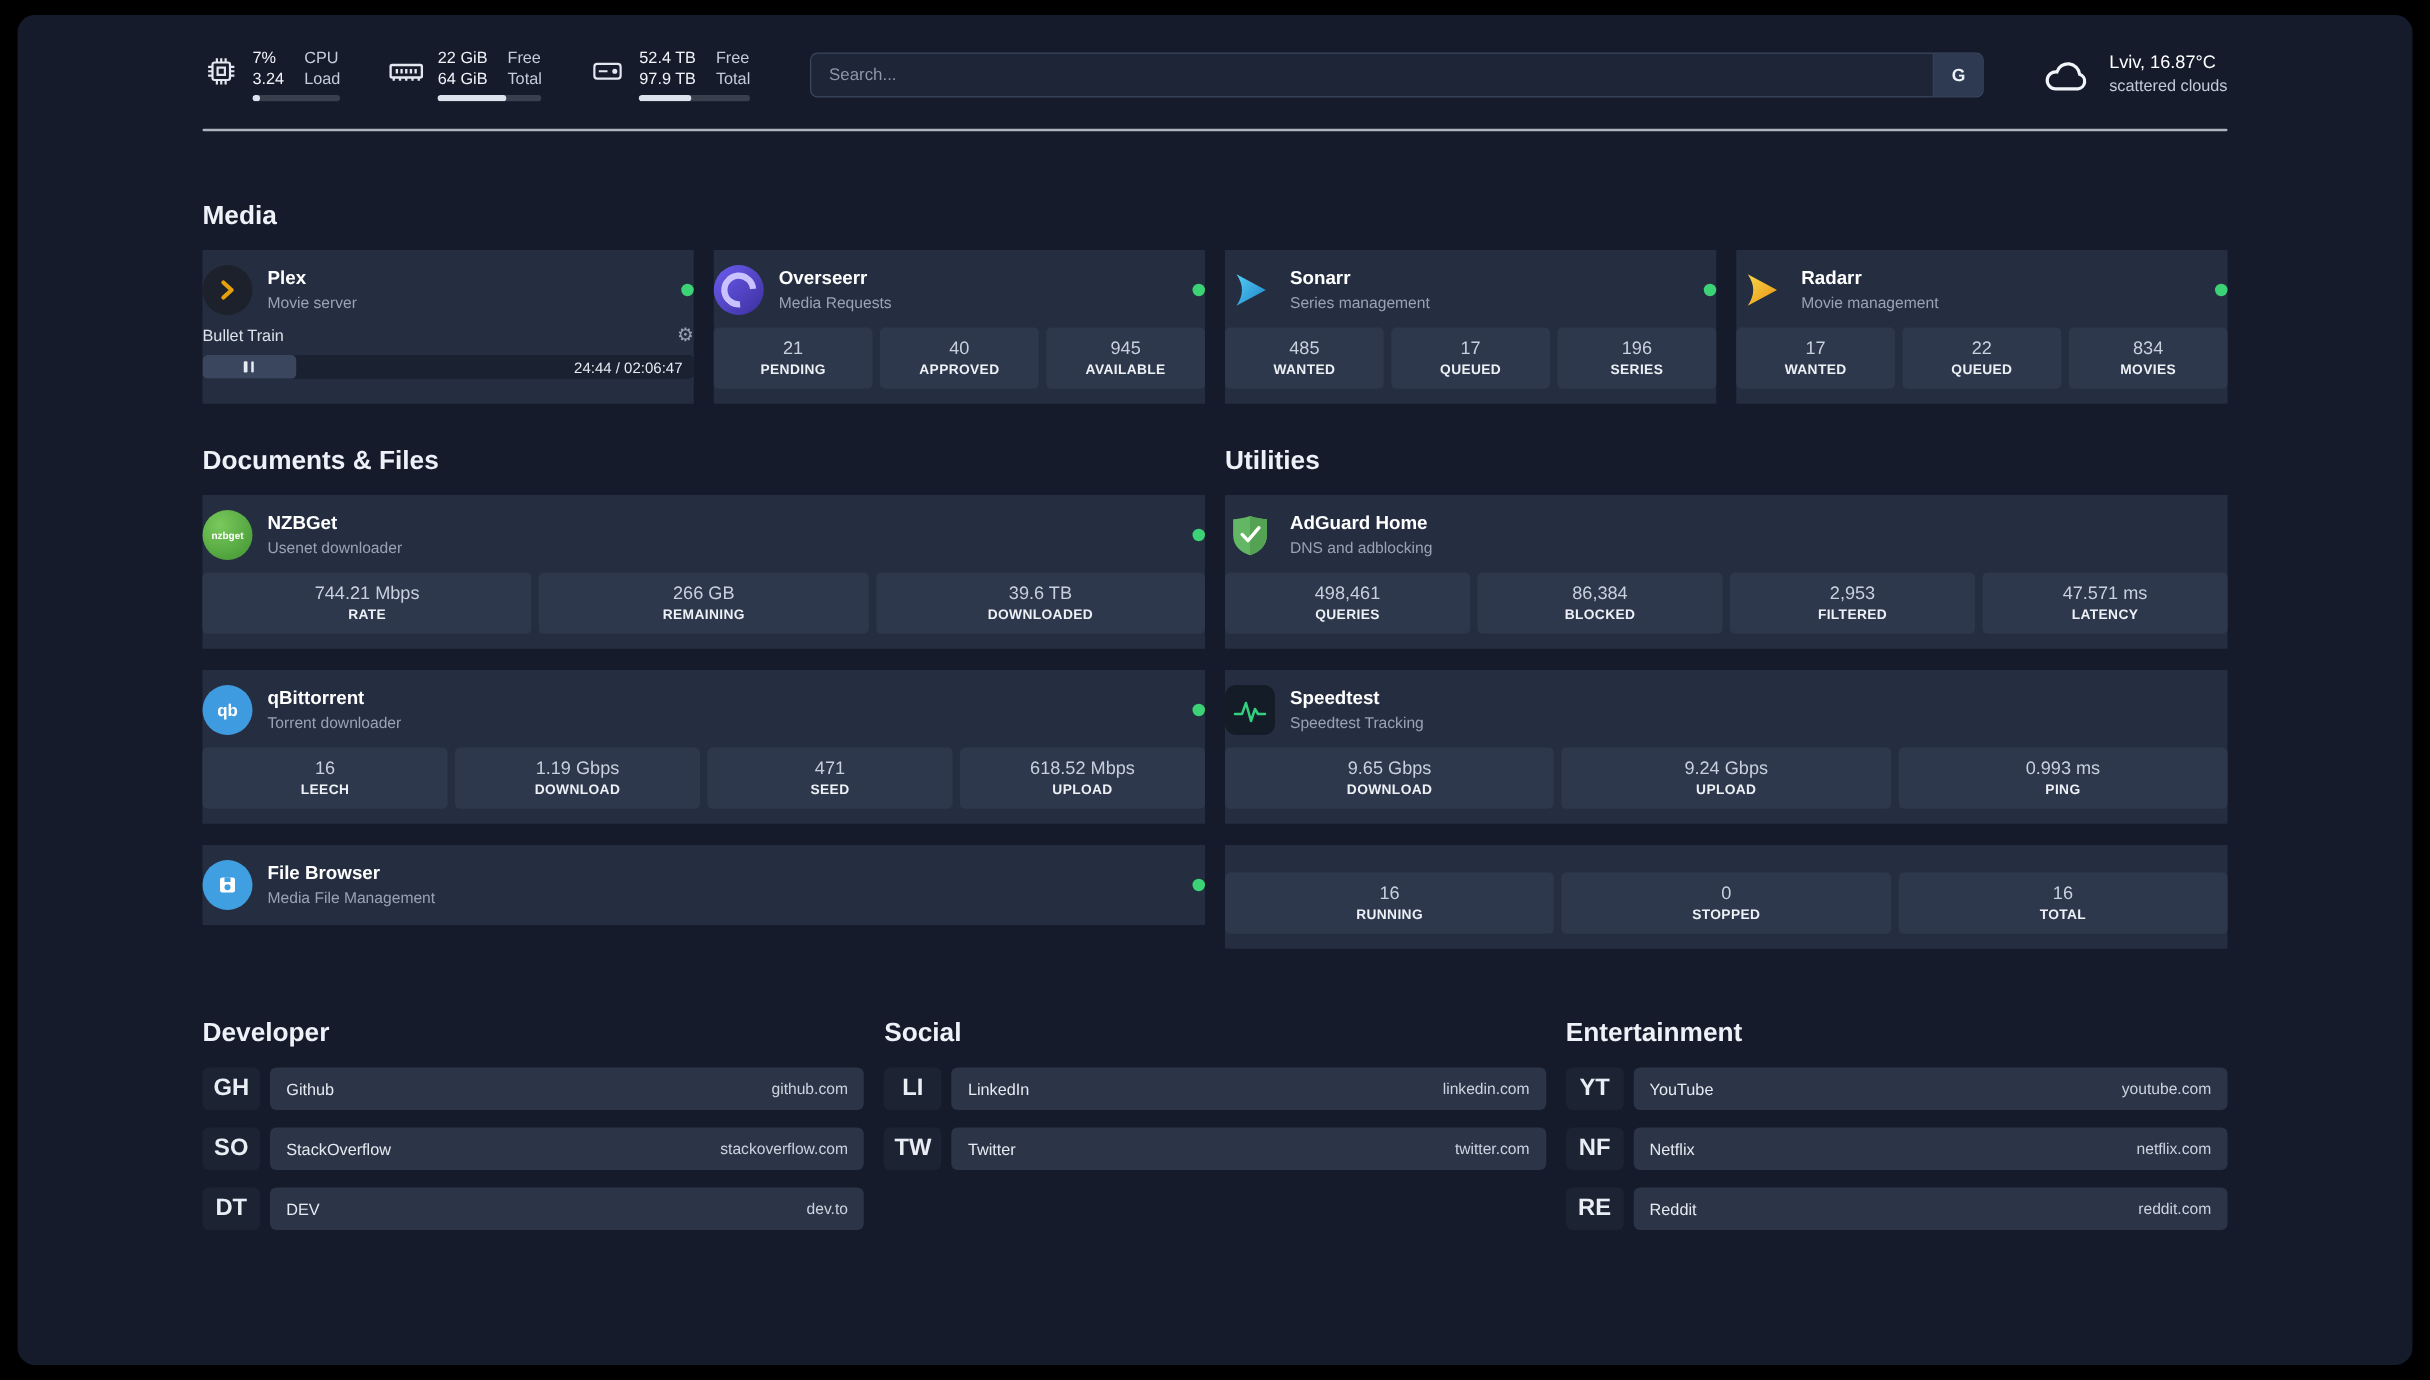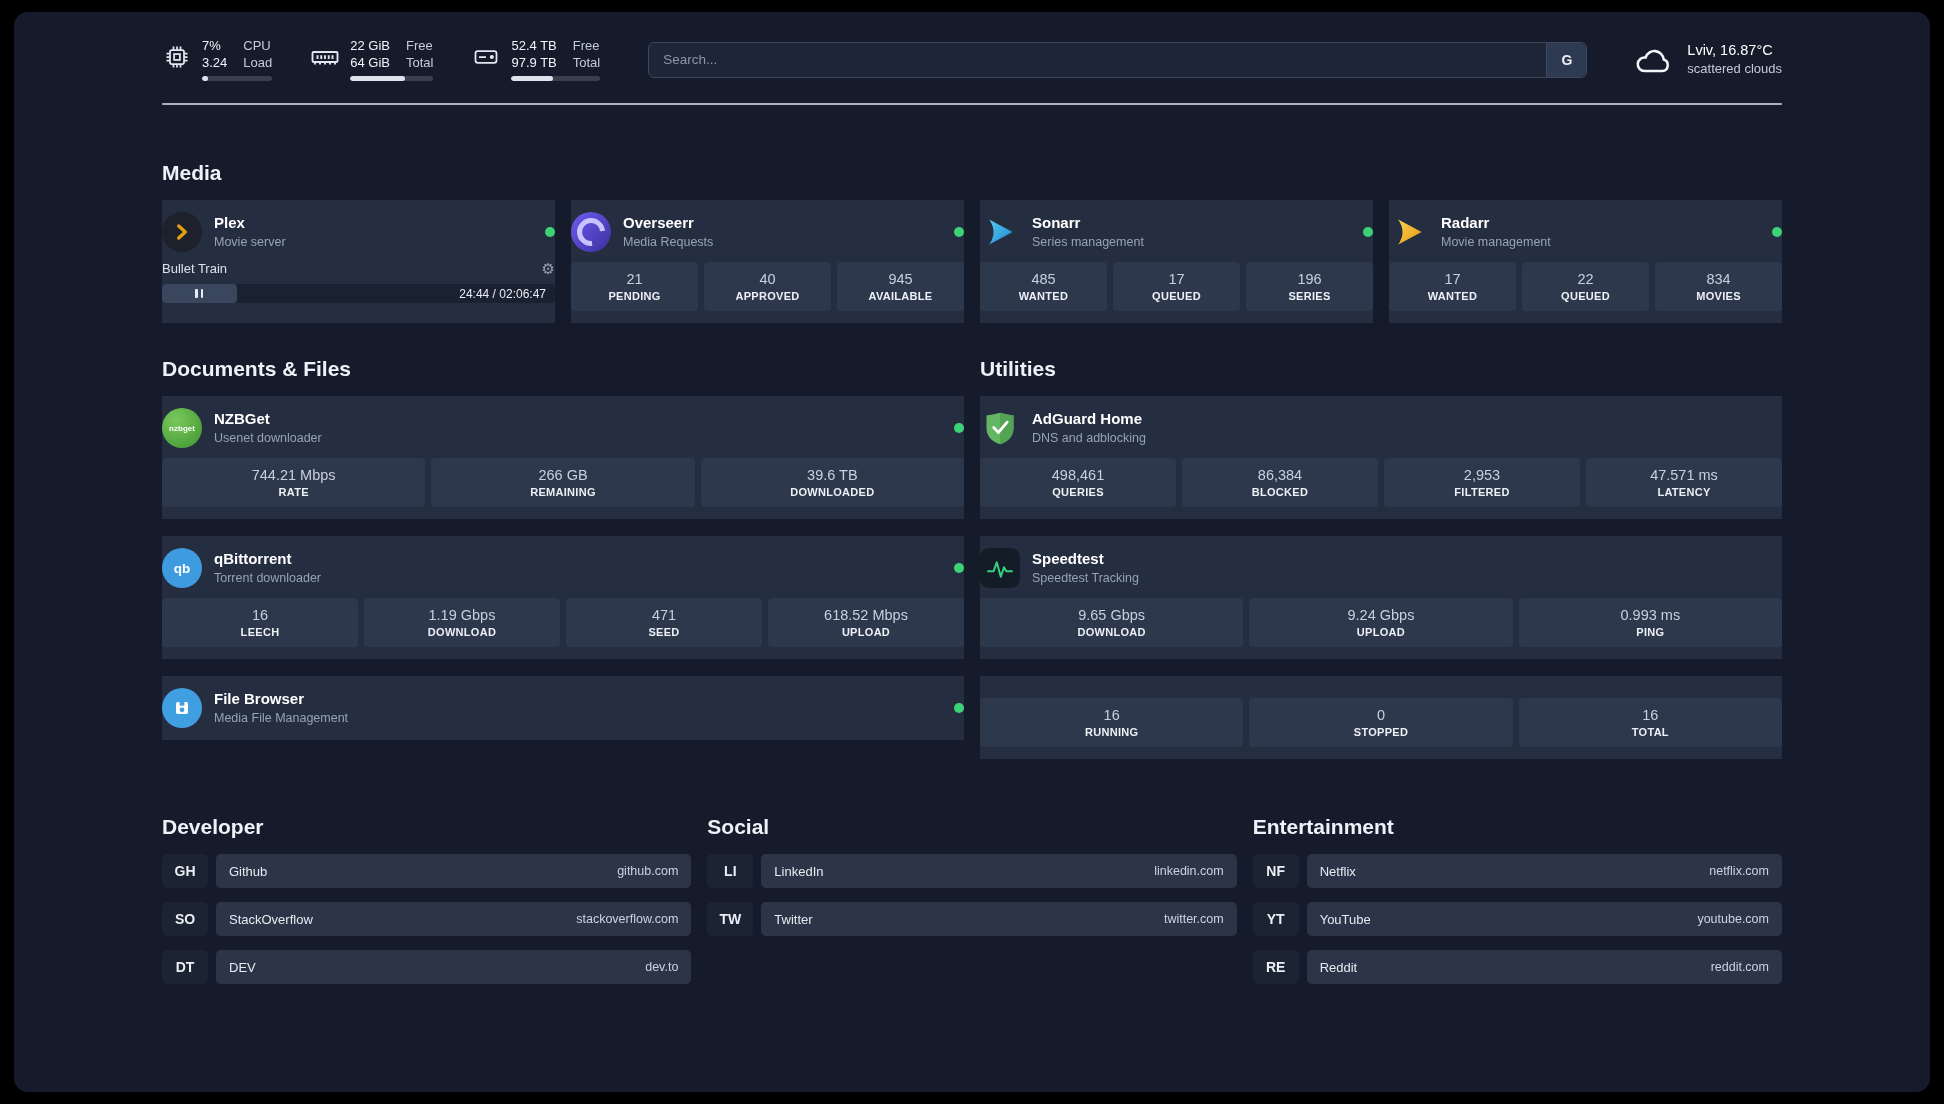--- a/index.html
+++ b/index.html
@@ -74,21 +74,21 @@
   .pfill{height:100%;background:#3a465e;border-radius:4px;display:flex;align-items:center;justify-content:center;gap:3px;}
   .pause{display:flex;gap:3px;cursor:pointer;}
   .pause i{display:block;width:2.5px;height:9px;background:#e8ecf4;border-radius:1px;}
   .ptime{position:absolute;right:9px;top:50%;transform:translateY(-50%);font-size:12px;color:#e8ecf4;}
 
   
   .bm-grid{display:grid;grid-template-columns:repeat(3,1fr);gap:16px;margin-top:56px;}
   .bm-rows{display:flex;flex-direction:column;gap:14px;}
   .bm-row{display:flex;align-items:stretch;gap:8px;height:34px;cursor:pointer;}
   .bm-abbr{width:46px;flex:0 0 46px;background:#1c2433;border-radius:5px;display:flex;align-items:center;
-    justify-content:center;font-size:14px;font-weight:700;color:#e9edf4;}
+    justify-content:center;font-size:19px;font-weight:700;color:#e9edf4;}
   .bm-main{flex:1;background:#2b3547;border-radius:5px;display:flex;align-items:center;
     justify-content:space-between;padding:0 13px;}
   .bm-name{font-size:13px;color:#e6eaf1;text-align:center;}
   .bm-url{font-size:12.5px;color:#ccd3df;}
 </style>
 </head>
 <body>
 
 <div class="screen">
 <div class="content">
@@ -511,34 +511,34 @@
                 <span class="bm-url">twitter.com</span>
               </span>
         </div>
       </div>
     </div>
 
     <div class="bm-col">
       <h2 class="section-title">Entertainment</h2>
       <div class="bm-rows">
         <div class="bm-row">
+          <span class="bm-abbr">YT</span>
+          <span class="bm-main">
+                <span class="bm-name">YouTube</span>
+                <span class="bm-url">youtube.com</span>
+              </span>
+        </div>
+        <div class="bm-row">
           <span class="bm-abbr">NF</span>
           <span class="bm-main">
                 <span class="bm-name">Netflix</span>
                 <span class="bm-url">netflix.com</span>
               </span>
         </div>
         <div class="bm-row">
-          <span class="bm-abbr">YT</span>
-          <span class="bm-main">
-                <span class="bm-name">YouTube</span>
-                <span class="bm-url">youtube.com</span>
-              </span>
-        </div>
-        <div class="bm-row">
           <span class="bm-abbr">RE</span>
           <span class="bm-main">
                 <span class="bm-name">Reddit</span>
                 <span class="bm-url">reddit.com</span>
               </span>
         </div>
       </div>
     </div>
 
   </div>

